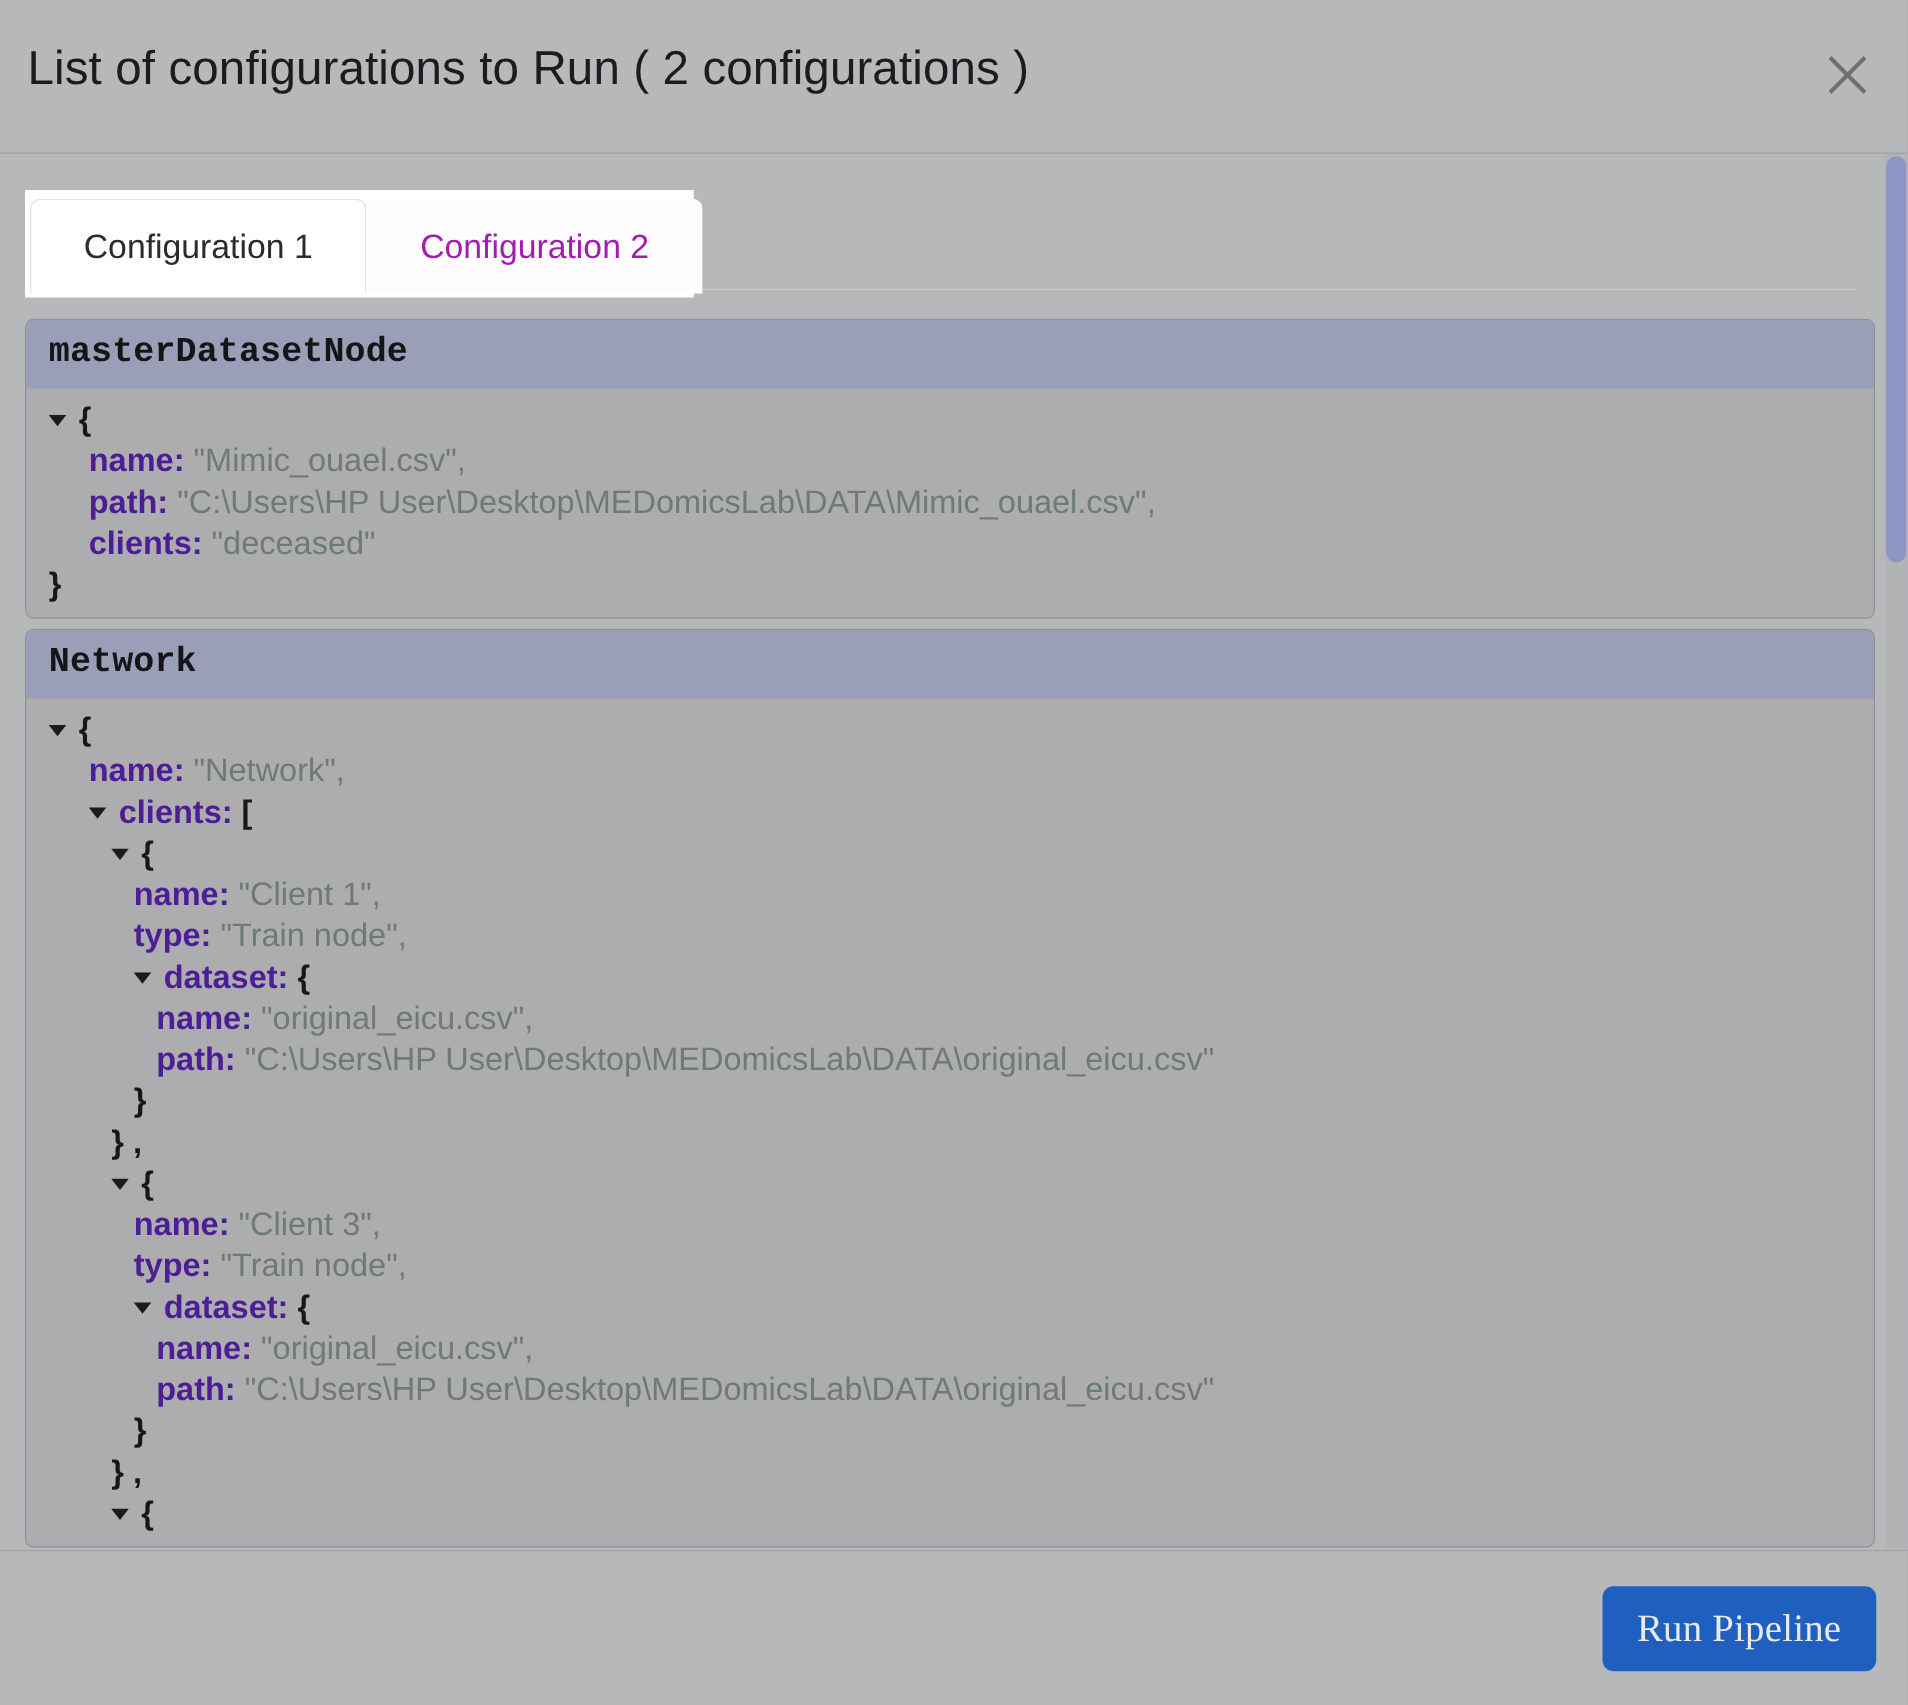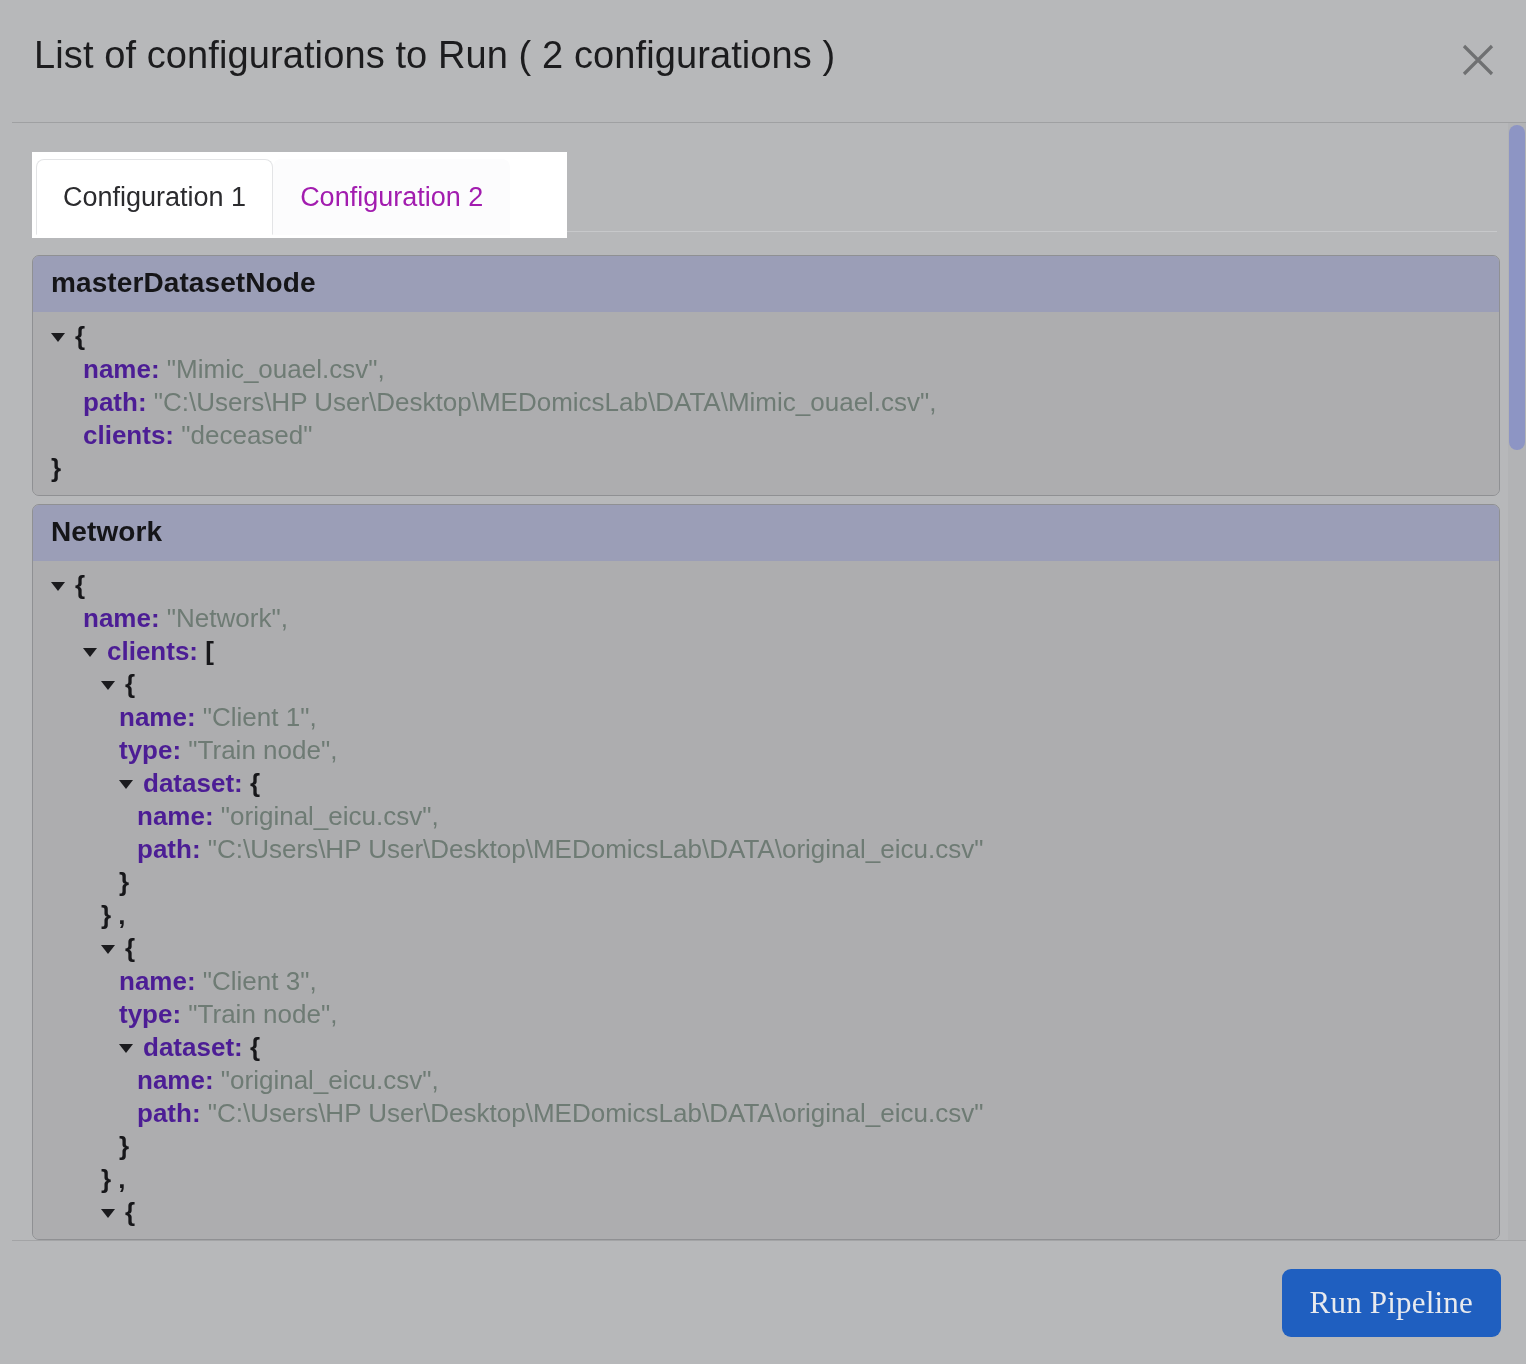--- a/index.html
+++ b/index.html
@@ -15,21 +15,20 @@
     position: relative;
   }
 
   
   .dialog {
     position: absolute;
     inset: 0;
     display: flex;
     flex-direction: column;
     background: #b7b8ba;
-    margin-left: 12px;
   }
 
   
   .dialog-header {
     height: 123px;
     flex: 0 0 123px;
     position: relative;
     border-bottom: 1px solid #9fa0a2;
     box-sizing: border-box;
   }
@@ -81,21 +80,21 @@
     left: 4px;
     top: 7px;
     display: flex;
     align-items: stretch;
     height: 76px;
   }
   .tab {
     display: flex;
     align-items: center;
     justify-content: flex-end;
-    padding: 0 26px;
+    padding: 0 42px;
     font-size: 27px;
     box-sizing: border-box;
     cursor: pointer;
     white-space: nowrap;
     background: #fdfdfe;
     border: 1px solid transparent;
     border-radius: 8px 8px 0 0;
   }
   .tab.active {
     background: #ffffff;
@@ -133,20 +132,21 @@
     margin-bottom: 8px;
     background: #adadaf;
   }
   .panel-header {
     background: #9b9eb7;
     padding: 11px 18px 13px 18px;
     font-size: 28px;
     font-weight: bold;
     color: #151518;
     letter-spacing: 0.1px;
+    font-family: Liberation Mono, monospace;
   }
   .panel-body {
     background: #adadaf;
     padding: 8px 0 10px 0;
     font-size: 26px;
     line-height: 33px;
     color: #1b1b1e;
   }
   .jrow {
     display: block;

